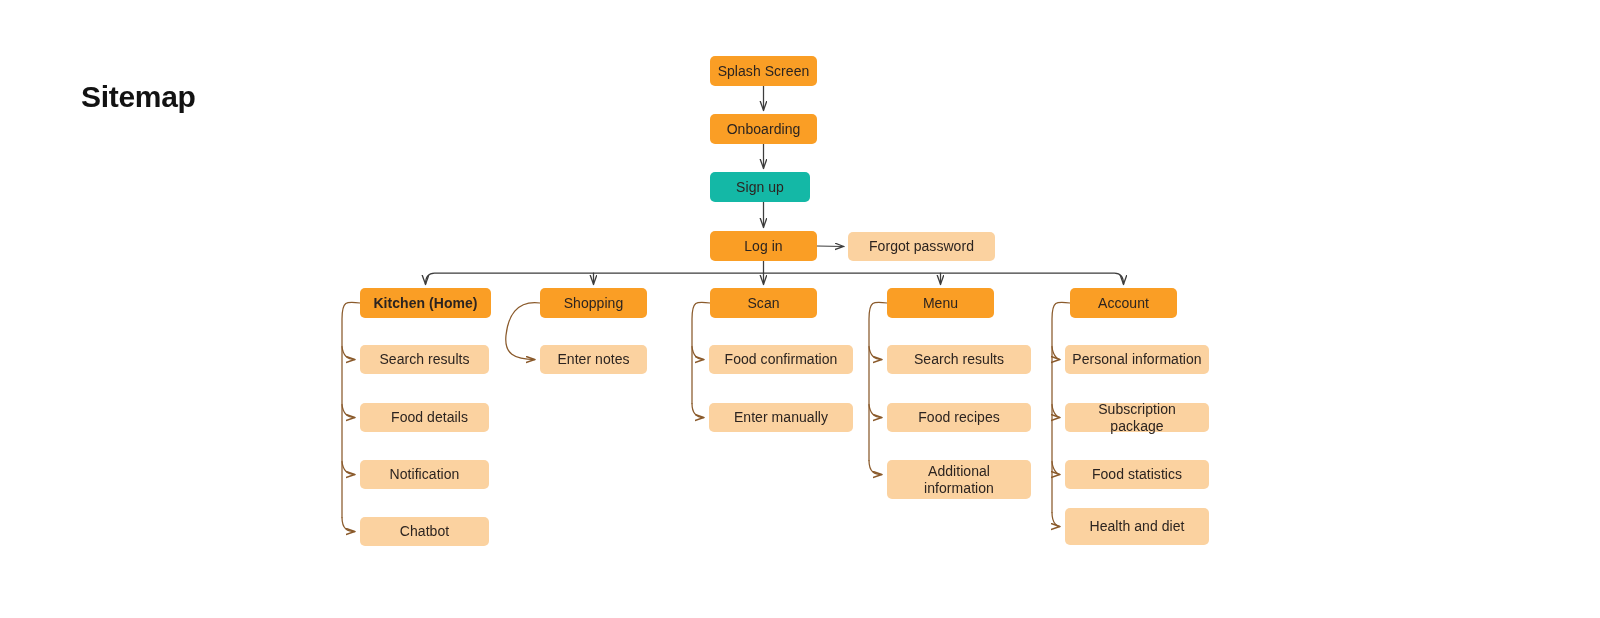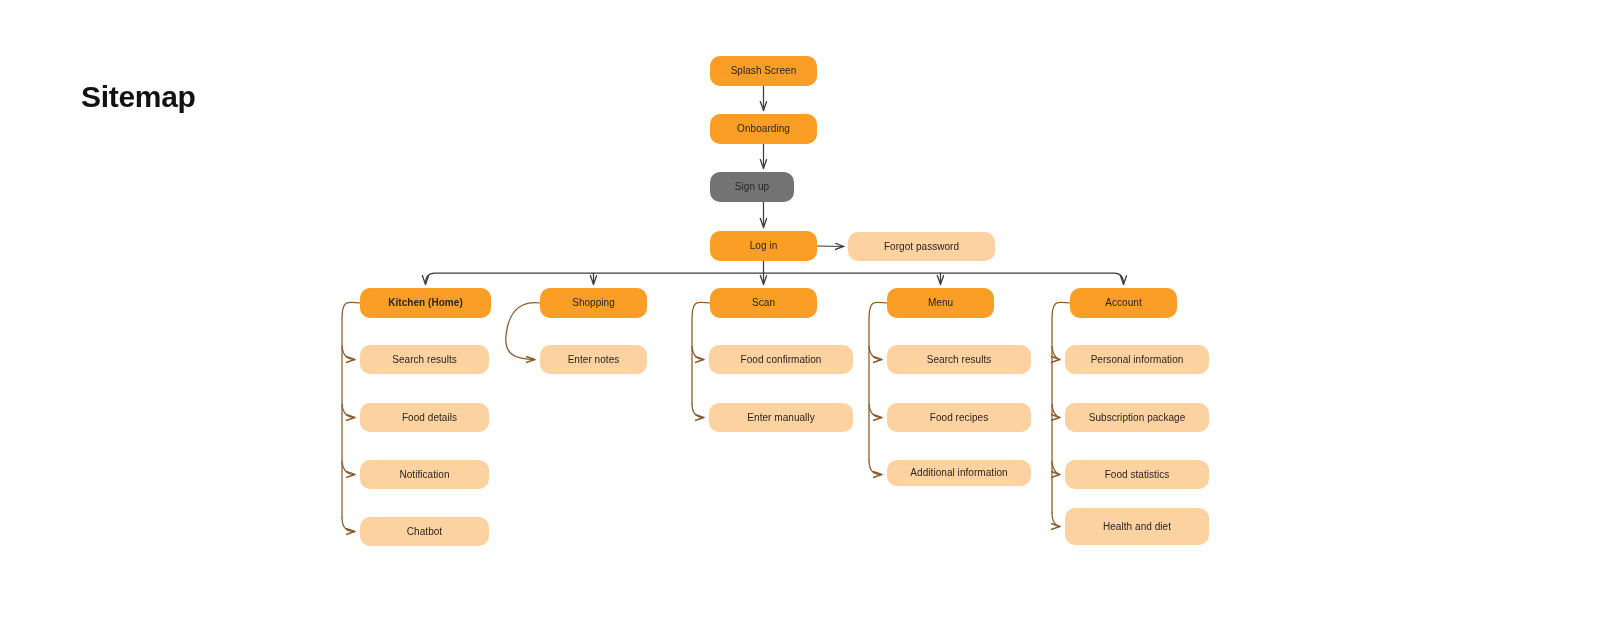--- a/index.html
+++ b/index.html
@@ -40,26 +40,26 @@
     font-size: 30px;
     font-weight: 700;
     letter-spacing: -0.3px;
     color: #121212;
     white-space: nowrap;
   }
 
   .node {
     position: absolute;
     box-sizing: border-box;
-    border-radius: 10px;
+    border-radius: 5px;
     display: flex;
     align-items: center;
     justify-content: center;
     text-align: center;
-    font-size: 10px;
+    font-size: 14px;
     font-weight: 500;
     letter-spacing: 0.05px;
     color: #2c2420;
     line-height: 1.15;
     padding: 2px 6px;
     user-select: none;
   }
   .node.primary {
     background: #FA9E25;
   }
@@ -121,21 +121,21 @@
       </g>
   </svg>
 
   <div id="nodes">
       <div class="node primary" style="left: 710px; top: 56px; width: 107px; height: 30px; background: rgb(250, 158, 37); color: rgb(44, 36, 32);">
         <span>Splash Screen</span>
       </div>
       <div class="node primary" style="left: 710px; top: 114px; width: 107px; height: 30px; background: rgb(250, 158, 37); color: rgb(44, 36, 32);">
         <span>Onboarding</span>
       </div>
-      <div class="node primary" style="left: 710px; top: 172px; width: 84px; height: 30px; background: #737373; color: rgb(44, 36, 32); text-align: center;">
+      <div class="node primary" style="left: 710px; top: 172px; width: 100px; height: 30px; background: #14b8a6; color: rgb(44, 36, 32); text-align: center;">
         <span>Sign up</span>
       </div>
       <div class="node primary" style="left: 710px; top: 231px; width: 107px; height: 30px; background: rgb(250, 158, 37); color: rgb(44, 36, 32);">
         <span>Log in</span>
       </div>
       <div class="node secondary" style="left: 848px; top: 232px; width: 147px; height: 29px; background: rgb(251, 210, 160); color: rgb(44, 36, 32);">
         <span>Forgot password</span>
       </div>
       <div class="node primary" style="left: 360px; top: 288px; width: 131px; height: 30px; background: rgb(250, 158, 37); color: rgb(44, 36, 32); font-weight: bold;">
         <span>Kitchen (Home)</span>
@@ -169,21 +169,21 @@
       </div>
       <div class="node primary" style="left: 887px; top: 288px; width: 107px; height: 30px; background: rgb(250, 158, 37); color: rgb(44, 36, 32);">
         <span>Menu</span>
       </div>
       <div class="node secondary" style="left: 887px; top: 345px; width: 144px; height: 29px; background: rgb(251, 210, 160); color: rgb(44, 36, 32);">
         <span>Search results</span>
       </div>
       <div class="node secondary" style="left: 887px; top: 403px; width: 144px; height: 29px; background: rgb(251, 210, 160); color: rgb(44, 36, 32);">
         <span>Food recipes</span>
       </div>
-      <div class="node secondary" style="left: 887px; top: 460px; width: 144px; height: 26px; background: rgb(251, 210, 160); color: rgb(44, 36, 32);">
+      <div class="node secondary" style="left: 887px; top: 460px; width: 144px; height: 39px; background: rgb(251, 210, 160); color: rgb(44, 36, 32);">
         <span>Additional information</span>
       </div>
       <div class="node primary" style="left: 1070px; top: 288px; width: 107px; height: 30px; background: rgb(250, 158, 37); color: rgb(44, 36, 32);">
         <span>Account</span>
       </div>
       <div class="node secondary" style="left: 1065px; top: 345px; width: 144px; height: 29px; background: rgb(251, 210, 160); color: rgb(44, 36, 32);">
         <span>Personal information</span>
       </div>
       <div class="node secondary" style="left: 1065px; top: 403px; width: 144px; height: 29px; background: rgb(251, 210, 160); color: rgb(44, 36, 32);">
         <span>Subscription package</span>

